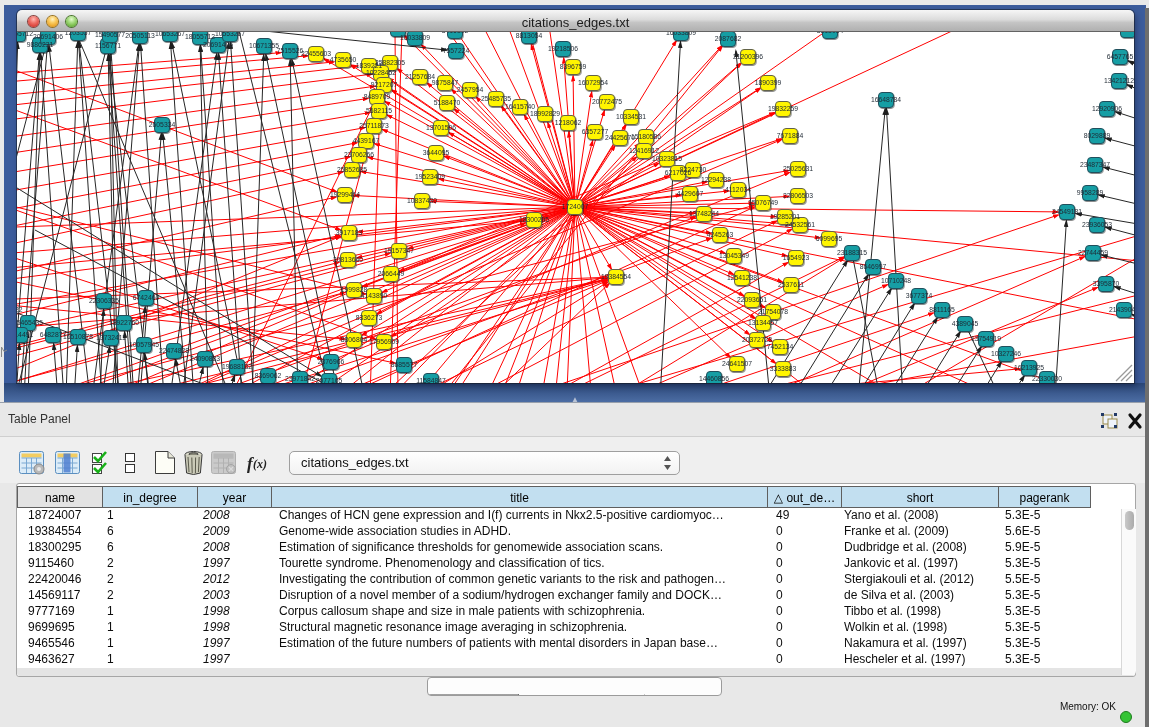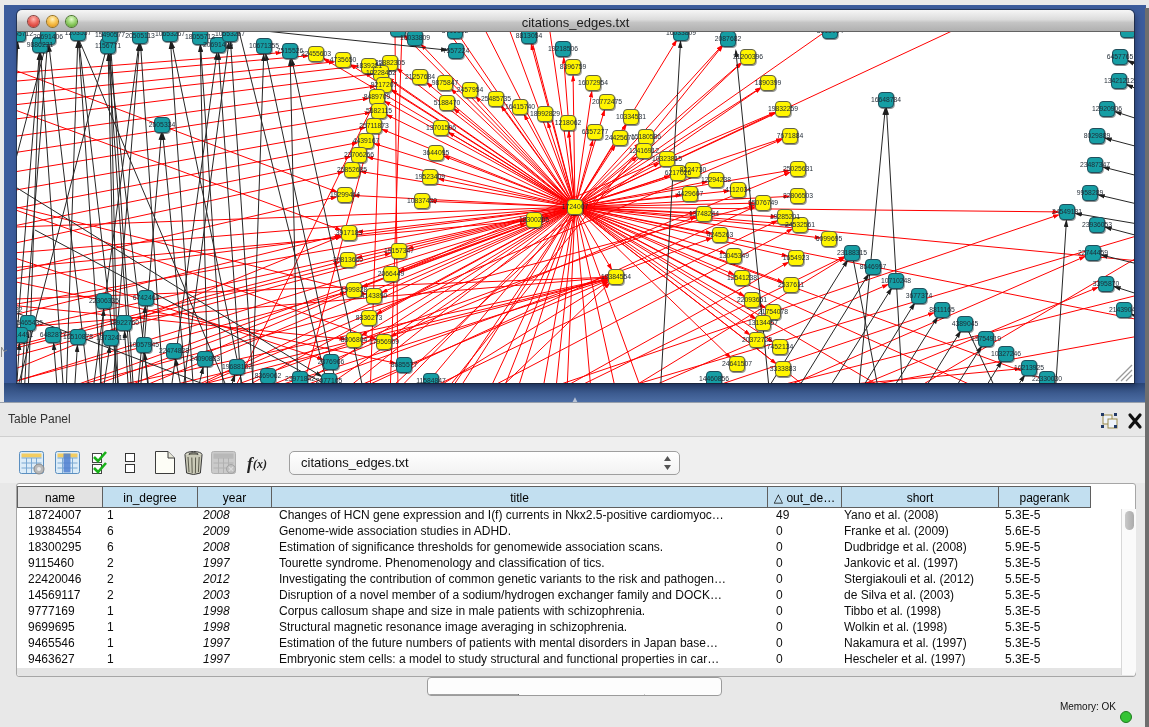--- a/index.html
+++ b/index.html
@@ -824,21 +824,20 @@
         <span class="c2">1997</span>
         <span class="c3">Estimation of the future numbers of patients with mental disorders in Japan base…</span>
         <span class="c4">0</span>
         <span class="c5">Nakamura et al. (1997)</span>
         <span class="c6">5.3E-5</span>
       </div>
 <div class="row" style="top:651px">
         <span class="c0">9463627</span>
         <span class="c1">1</span>
         <span class="c2">1997</span>
-        <span class="c3">Embryonic stem cells: a model to study structural and functional properties in car…</span>
         <span class="c4">0</span>
         <span class="c5">Hescheler et al. (1997)</span>
         <span class="c6">5.3E-5</span>
       </div>
   </div>
   <div id="tabs">
     <div id="seg1">Node Table</div>
     <div id="seg2">Edge Table</div>
     <div id="seg3">Network Table</div>
   </div>

